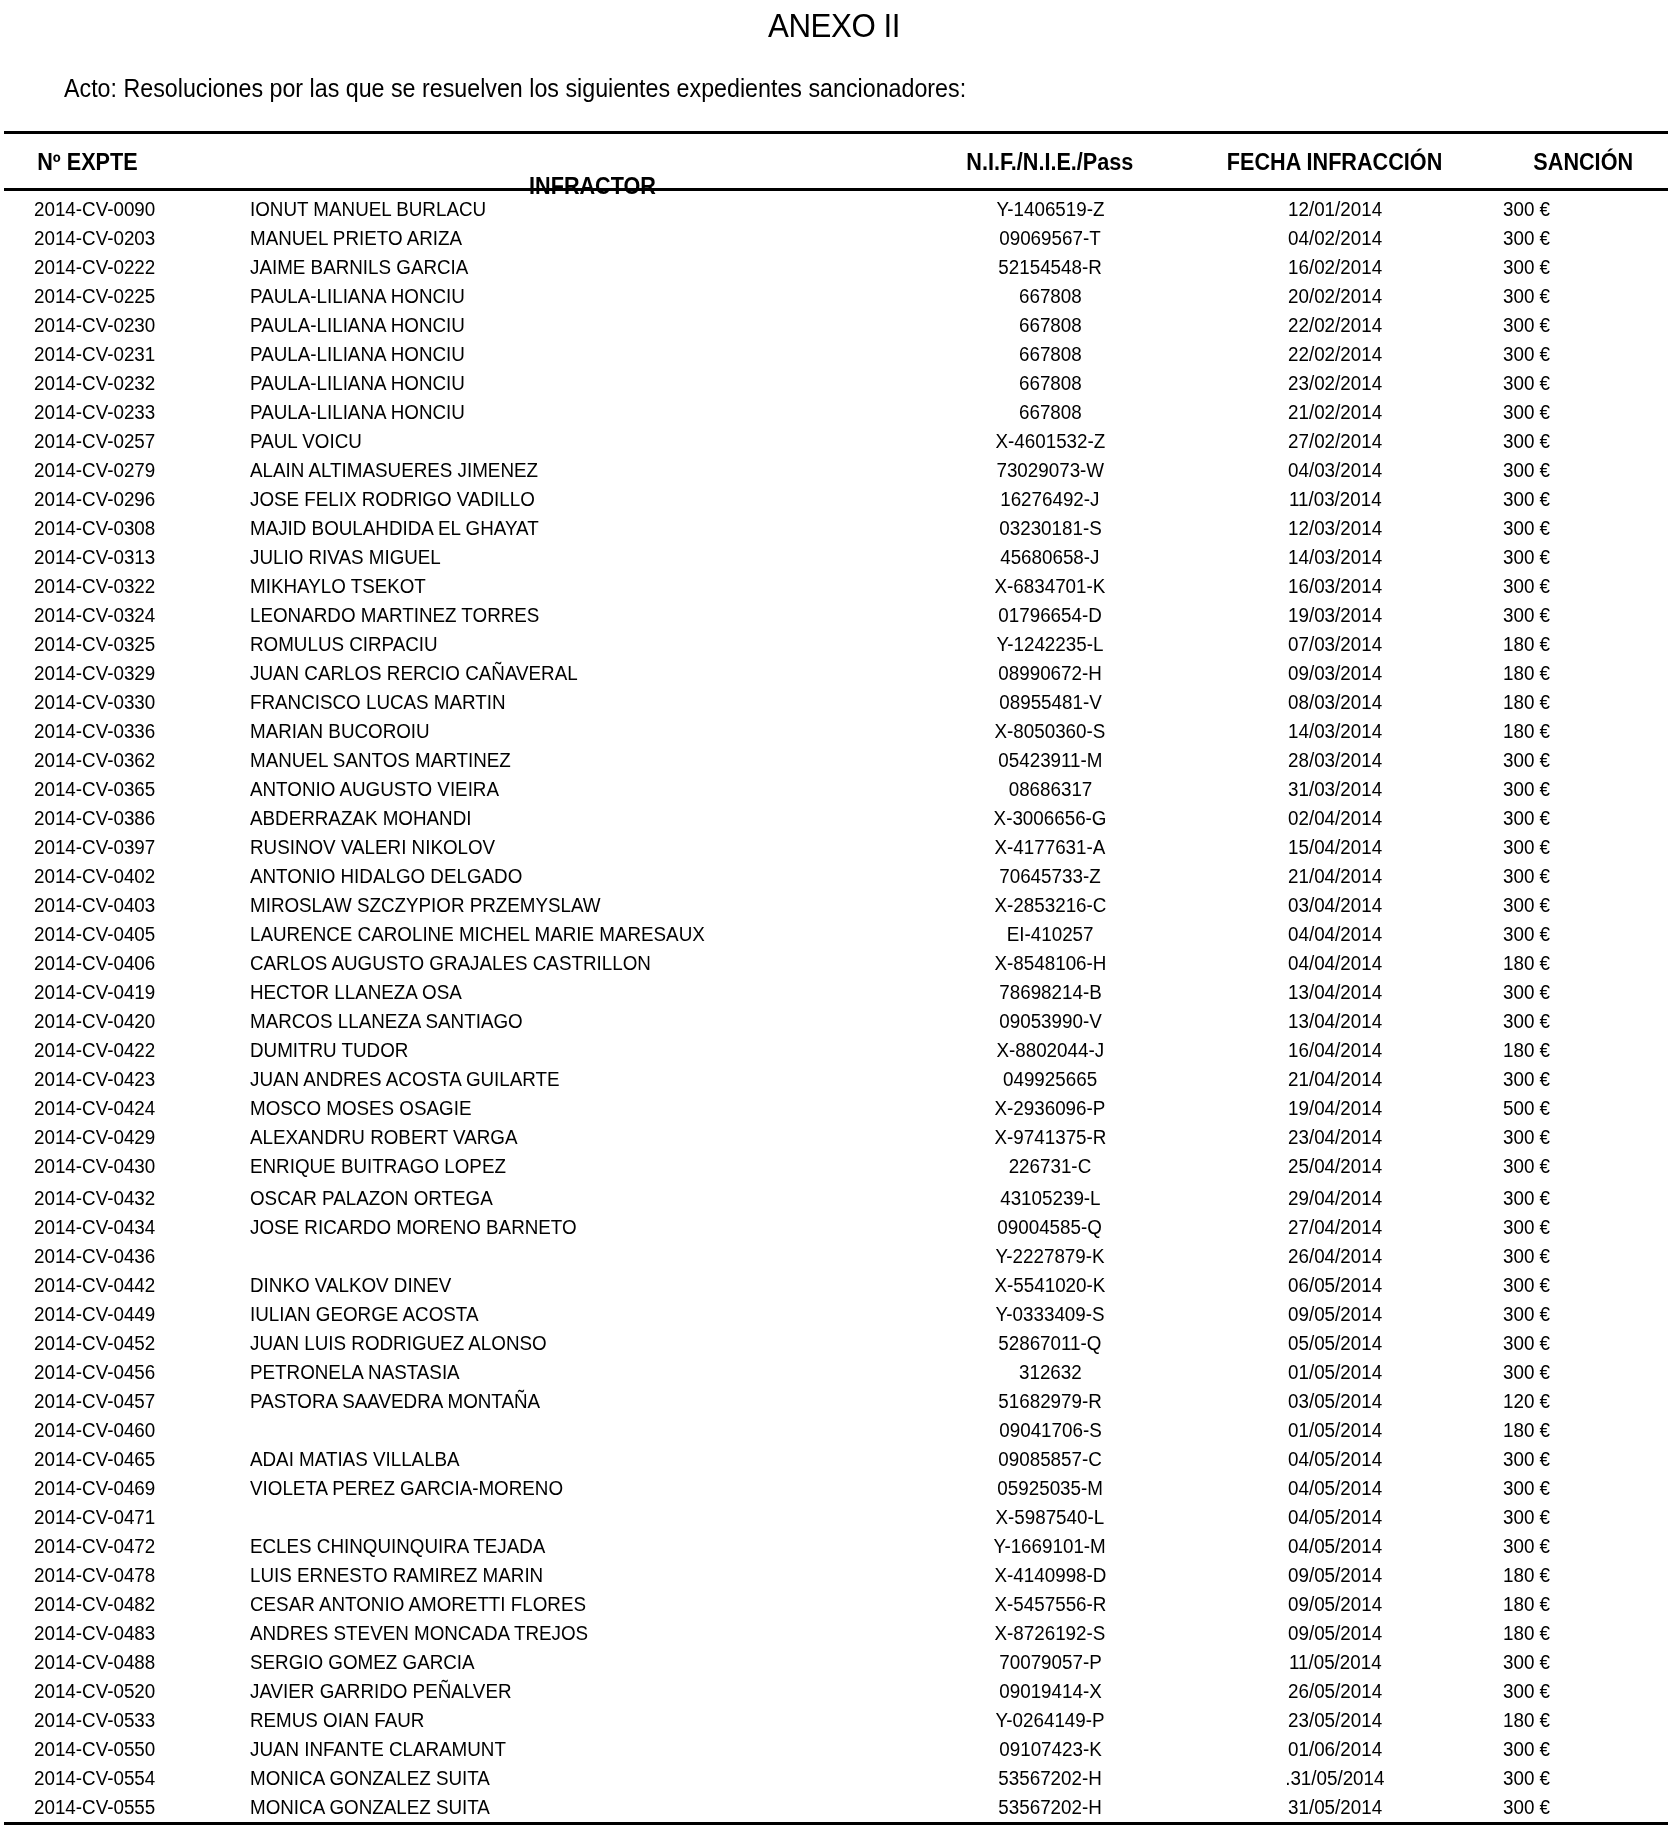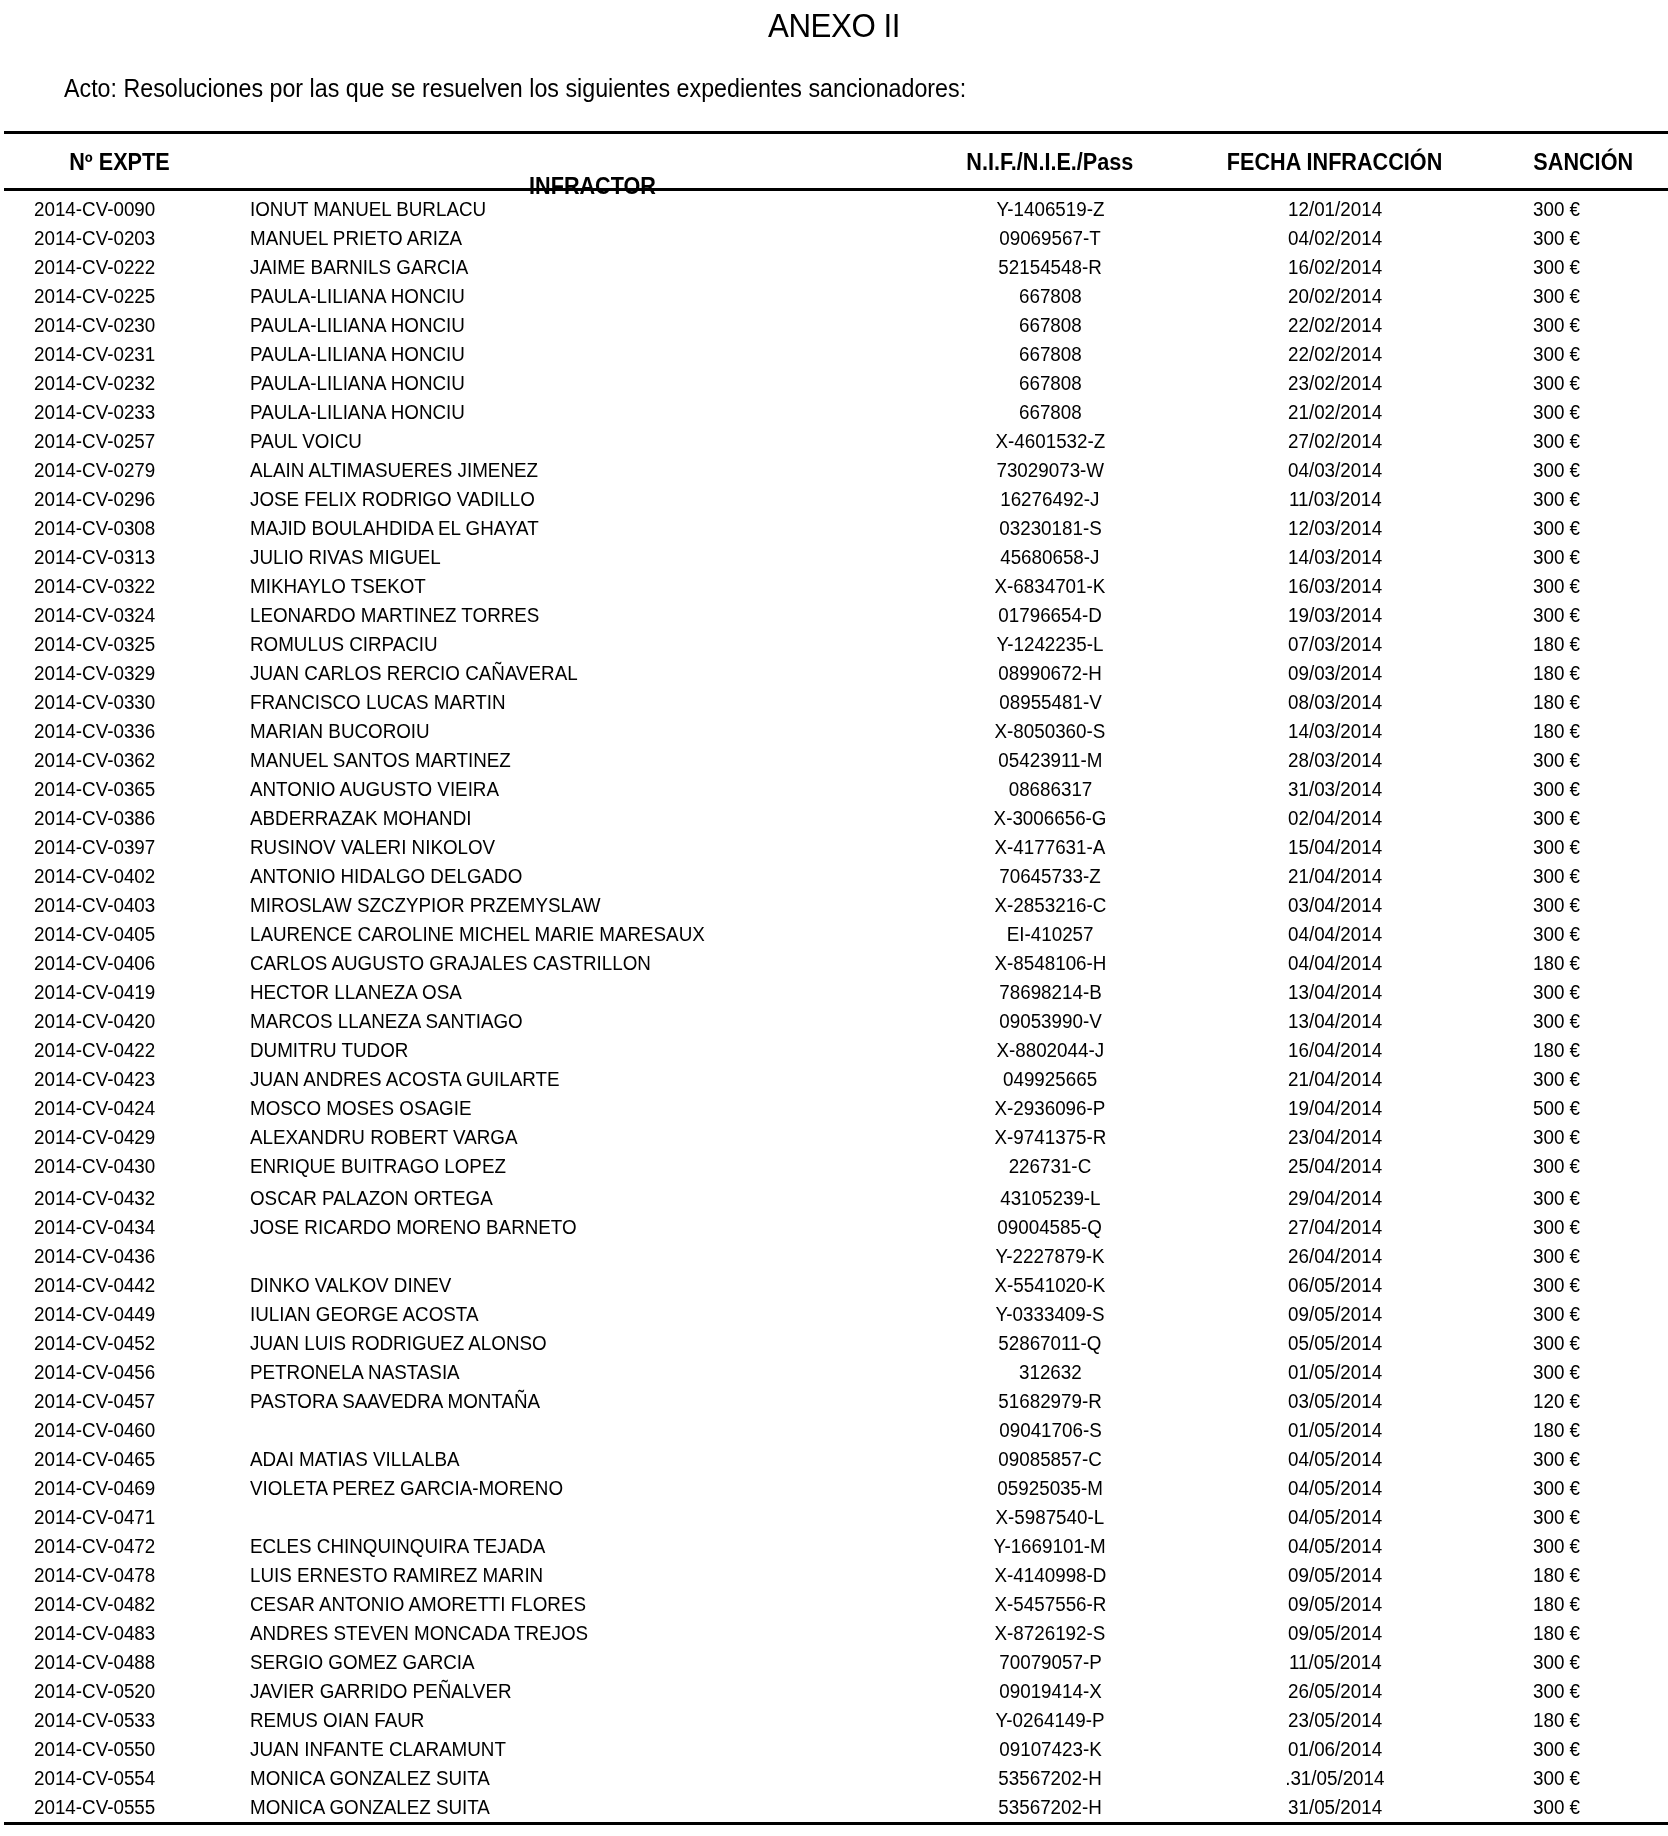--- a/index.html
+++ b/index.html
@@ -69,24 +69,24 @@
     .row.gap { margin-top: 3px; }
     .cell {
       position: absolute;
       top: 0;
       white-space: nowrap;
     }
     .c-exp { left: 34px; width: 170px; text-align: left; }
     .c-inf { left: 250px; width: 640px; text-align: left; }
     .c-nif { left: 930px; width: 240px; text-align: center; }
     .c-fecha { left: 1215px; width: 240px; text-align: center; }
-    .c-sanc { left: 1500px; width: 110px; text-align: center; }
+    .c-sanc { left: 1500px; width: 110px; text-align: left; }
 
     .header-row .cell { line-height: 34px; }
-    .header-row .c-exp { left: 34px; width: 170px; text-align: center; }
+    .header-row .c-exp { left: 34px; width: 170px; }
     .header-row .c-inf { left: 268px; width: 650px; text-align: center; margin-top: 24px; }
     .header-row .c-nif { left: 930px; width: 240px; text-align: center; }
     .header-row .c-fecha { left: 1200px; width: 270px; text-align: center; }
     .header-row .c-sanc { left: 1510px; width: 140px; text-align: center; }
 
     .narrow {
       display: inline-block;
       transform: scaleX(0.94);
       transform-origin: left center;
     }

